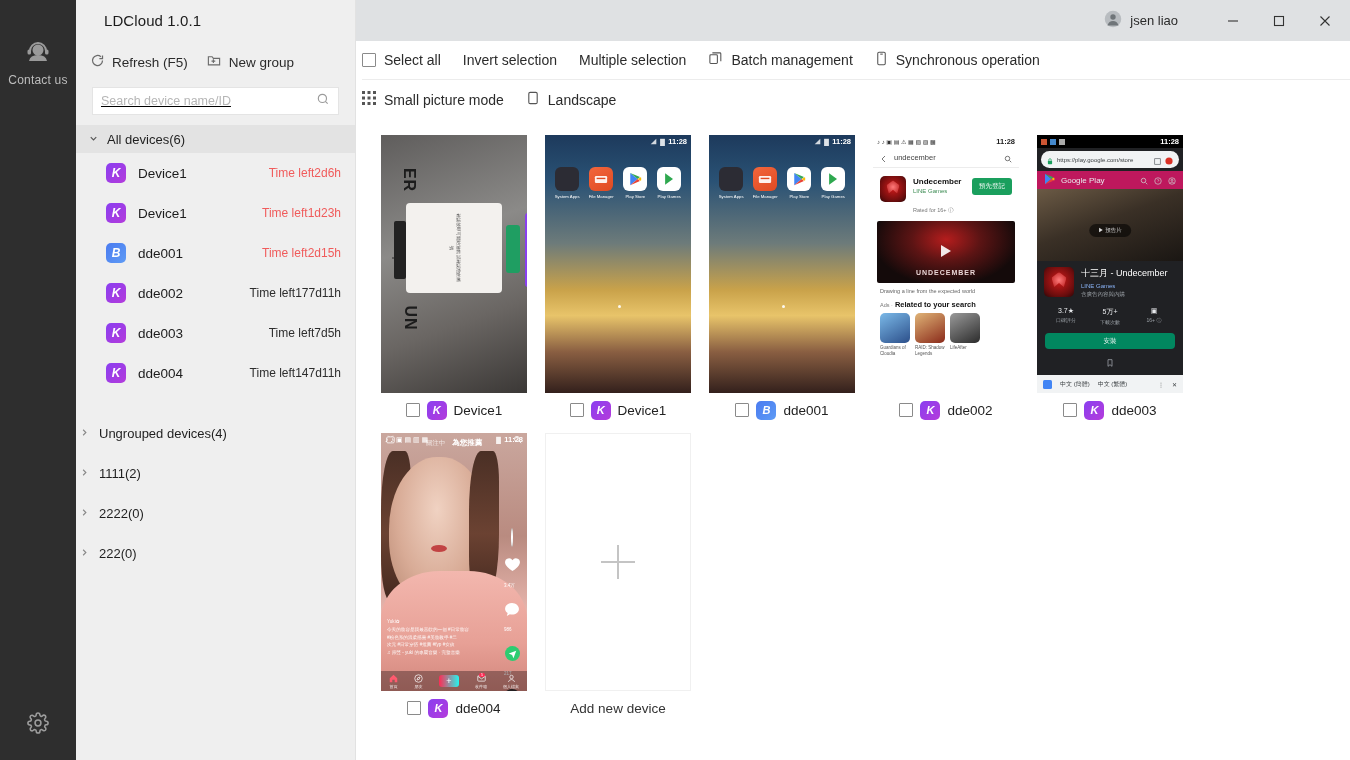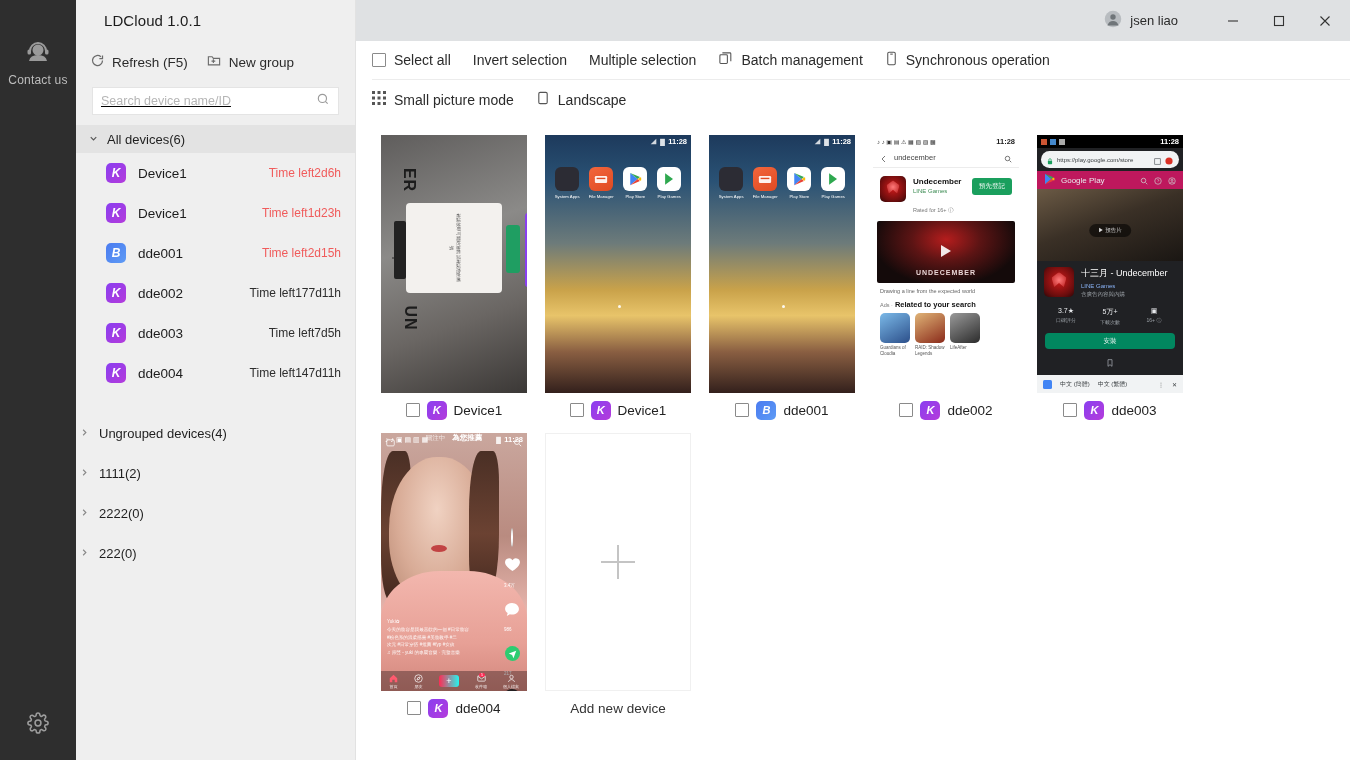--- a/index.html
+++ b/index.html
@@ -114,21 +114,21 @@
     display: flex; align-items: center; gap: 8px;
     margin-right: 32px; font-size: 13px; color: #2a2a2a; cursor: pointer;
   }
   .wbtn {
     width: 46px; height: 41px; display: flex; align-items: center; justify-content: center;
     cursor: pointer;
   }
 
   .toolbar {
     margin-top: 41px;
-    padding: 0 0 0 16px;
+    padding: 0 0 0 6px;
   }
   .tb-row {
     height: 39px; display: flex; align-items: center; gap: 22px;
   }
   .tb-row.r1 { border-bottom: 1px solid #ececec; }
   .tb-item {
     display: flex; align-items: center; gap: 8px;
     font-size: 14px; color: #2b2b2b; cursor: pointer; white-space: nowrap;
   }
   .cbox {
@@ -368,21 +368,21 @@
   .tok-lip {
     position: absolute; left: 50px; top: 112px; width: 16px; height: 7px;
     background: #c24343; border-radius: 50%;
   }
   .tok-body {
     position: absolute; left: 0; right: 0; bottom: 0; height: 120px;
     background: linear-gradient(180deg,#f3b7ae,#e7a096 60%,#d2867c);
     border-radius: 40% 40% 0 0;
   }
   .tok-top {
-    height: 15px; display: flex; align-items: flex-start; justify-content: space-between;
+    height: 15px; display: flex; align-items: flex-end; justify-content: space-between;
     padding: 0 5px; position: relative; z-index: 3;
   }
   .tok-tabs { display: flex; gap: 7px; align-items: center; margin: 0 auto; }
   .tok-tab { font-size: 6.5px; color: rgba(255,255,255,.72); }
   .tok-tab.on { font-size: 7.5px; color: #fff; font-weight: bold; }
   .tok-right {
     position: absolute; right: 4px; top: 96px; width: 22px;
     display: flex; flex-direction: column; align-items: center; gap: 10px; z-index: 4;
   }
   .tok-av { width: 19px; height: 19px; border-radius: 50%; background: #6b5b55; border: 1.5px solid #fff; }

